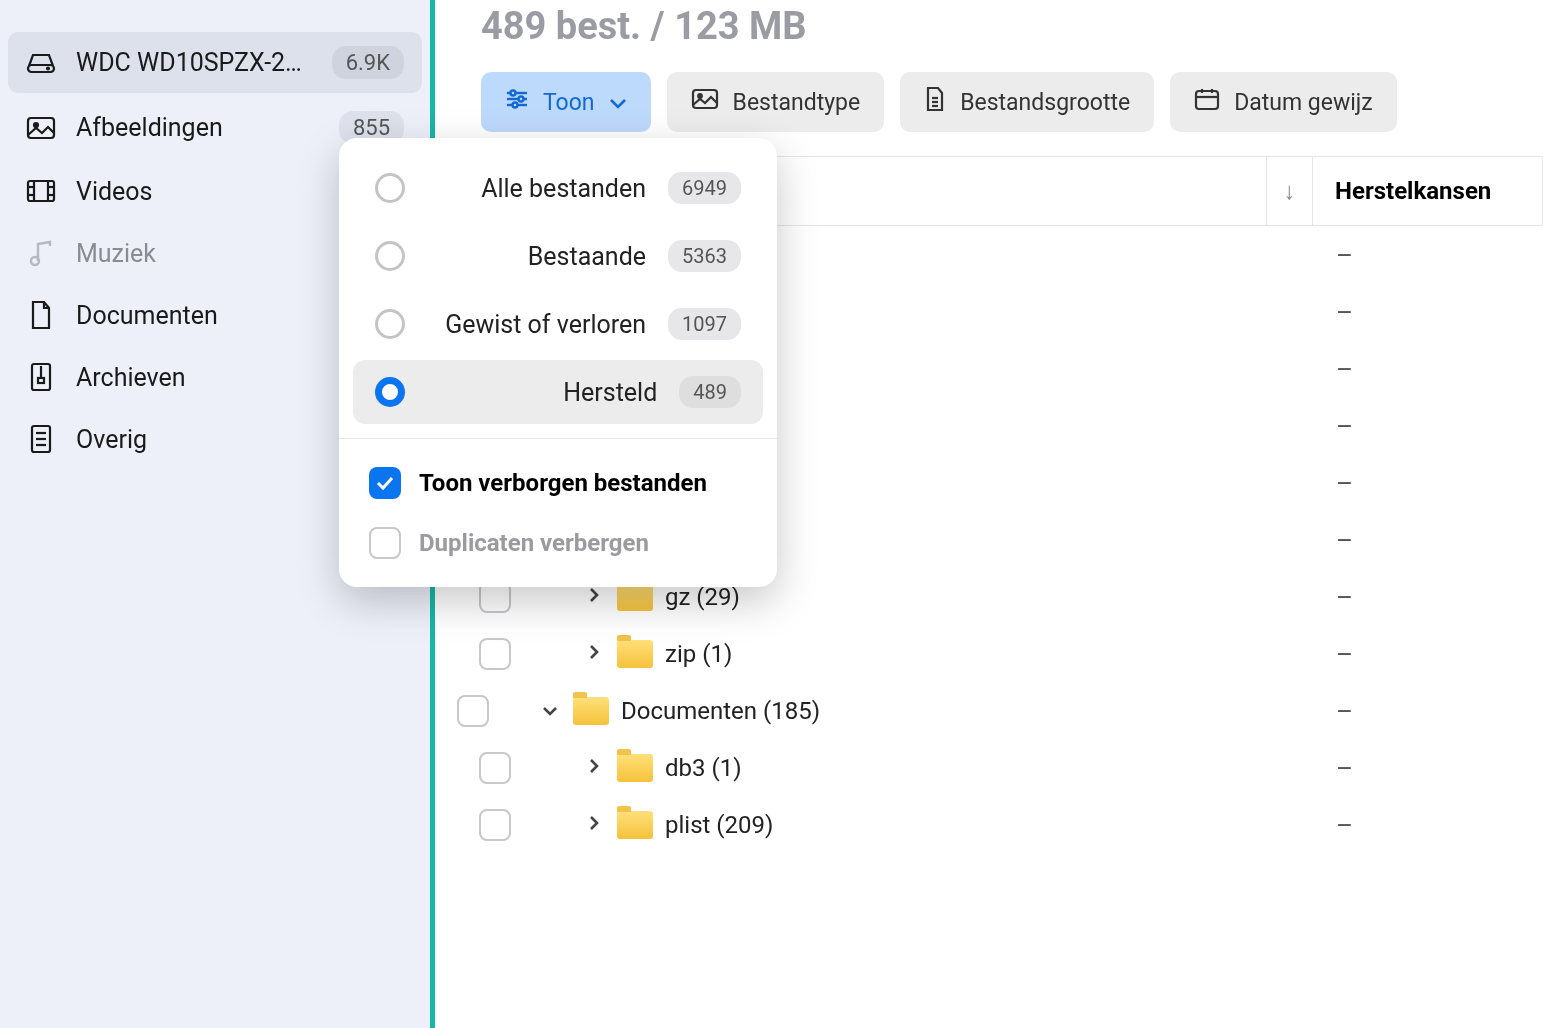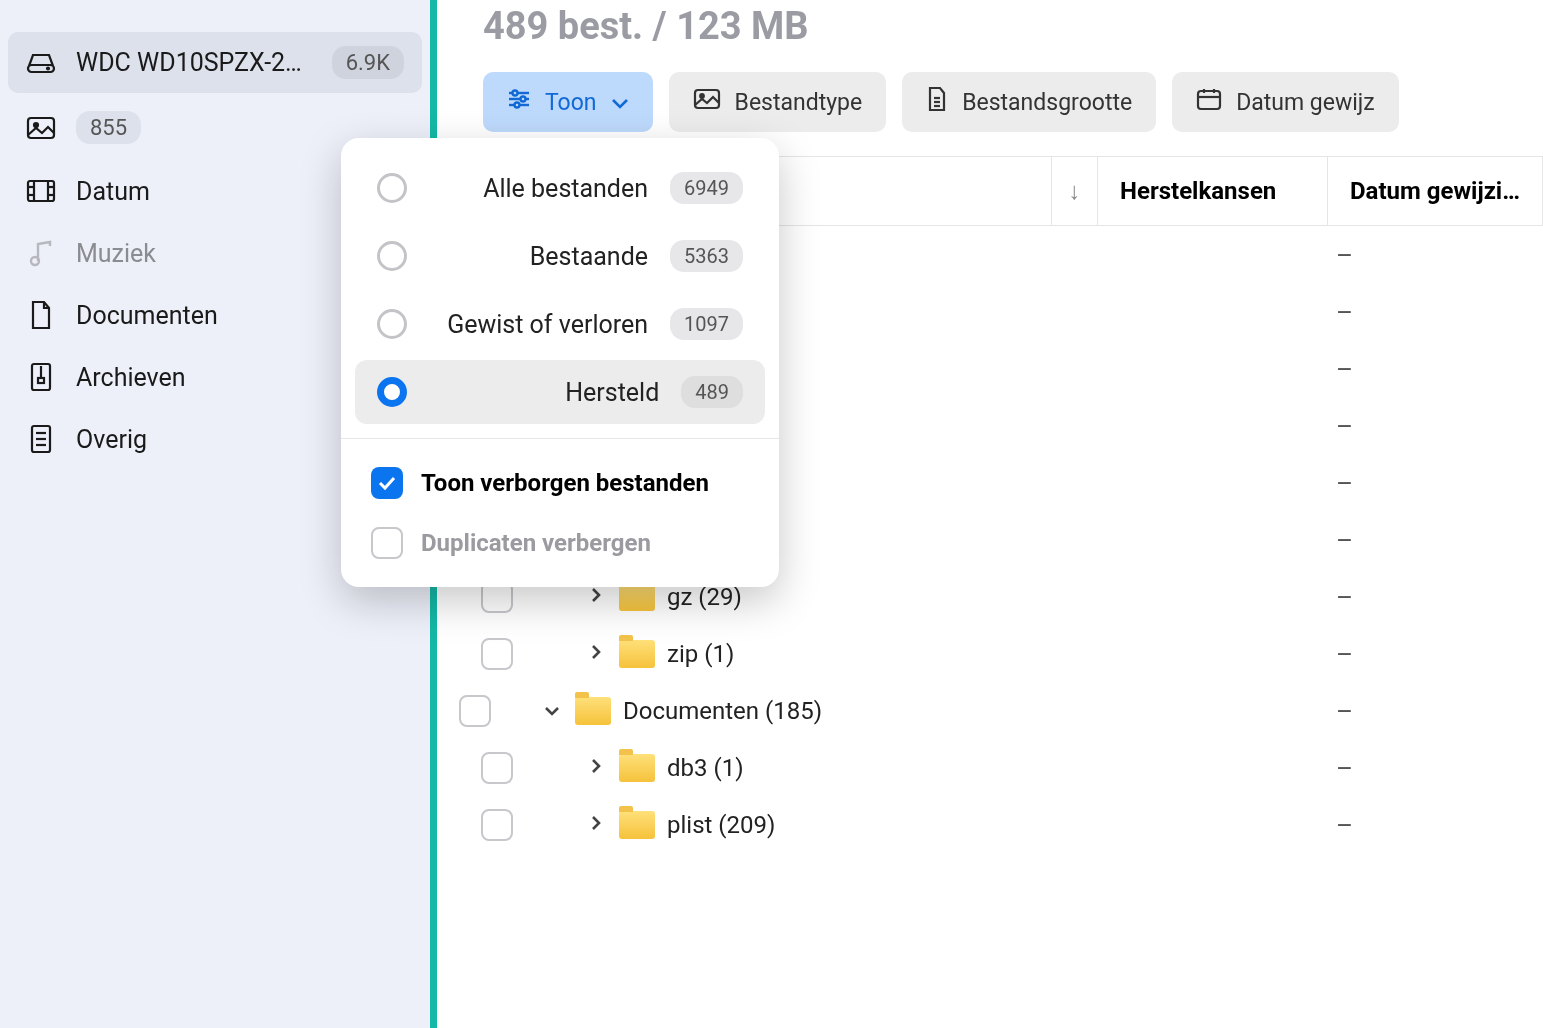--- a/index.html
+++ b/index.html
@@ -11,21 +11,21 @@
   .sidebar-item { display: flex; align-items: center; gap: 20px; padding: 14px 18px; margin: 4px 8px; border-radius: 10px; cursor: pointer; }
   .sidebar-item.active { background: #dde1ec; }
   .sidebar-item .icon { width: 30px; height: 30px; display:flex; align-items:center; justify-content:center; color:#1a1a1a; }
   .sidebar-item.muted .icon { color:#b7b7bd; }
   .sidebar-label { font-size: 25px; color:#1a1a1a; flex:1; white-space:nowrap; overflow:hidden; text-overflow:ellipsis; }
   .sidebar-item.muted .sidebar-label { color:#8b8b92; }
   .badge { background:#dde1ec; color:#555; font-size:22px; padding:4px 14px; border-radius:14px; }
   .sidebar-item.active .badge { background:#cfd3dd; }
   
   
-  .main { flex:1; background:#fff; position:relative; border-left:7px solid #14b8a6; }
+  .main { flex:1; background:#fff; position:relative; border-left:5px solid #14b8a6; }
   .heading { font-size:38px; font-weight:700; color:#9b9ba3; padding:4px 46px 0; }
   
   .filter-row { display:flex; gap:16px; padding:24px 46px 0; }
   .filter-btn { display:flex; align-items:center; gap:14px; padding:14px 24px; border-radius:10px; font-size:23px; cursor:pointer; }
   .filter-btn.primary { background:#bdd9fb; color:#1169d6; }
   .filter-btn.secondary { background:#ececec; color:#333; }
   .chev { display:inline-block; }
   
   
   .table-header { display:flex; margin-top:24px; border-top:1px solid #e5e5e5; border-bottom:1px solid #e5e5e5; }
@@ -83,35 +83,36 @@
       <span class="badge">6.9K</span>
     </div>
     <div class="sidebar-item">
       <span class="icon">
         <svg width="30" height="24" viewBox="0 0 30 24" fill="none" stroke="currentColor" stroke-width="2.2">
             <rect x="2" y="2" width="26" height="20" rx="3"></rect>
             <circle cx="10" cy="9" r="2" fill="currentColor"></circle>
             <path d="M2 19 L10 12 L16 17 L22 11 L28 17"></path>
           </svg>
       </span>
+      <span class="sidebar-label">Afbeeldingen</span>
       <span class="badge">855</span>
     </div>
     <div class="sidebar-item">
       <span class="icon">
         <svg width="30" height="24" viewBox="0 0 30 24" fill="none" stroke="currentColor" stroke-width="2.2">
             <rect x="2" y="2" width="26" height="20" rx="2"></rect>
             <line x1="8" y1="2" x2="8" y2="22"></line>
             <line x1="22" y1="2" x2="22" y2="22"></line>
             <line x1="2" y1="8" x2="8" y2="8"></line>
             <line x1="2" y1="16" x2="8" y2="16"></line>
             <line x1="22" y1="8" x2="28" y2="8"></line>
             <line x1="22" y1="16" x2="28" y2="16"></line>
           </svg>
       </span>
-      <span class="sidebar-label">Datum</span>
+      <span class="sidebar-label">Videos</span>
     </div>
     <div class="sidebar-item muted">
       <span class="icon">
         <svg width="26" height="28" viewBox="0 0 26 28" fill="none" stroke="currentColor" stroke-width="2.4">
             <path d="M10 22 V5 L22 3 V7"></path>
             <circle cx="7" cy="22" r="4"></circle>
           </svg>
       </span>
       <span class="sidebar-label">Muziek</span>
     </div>
@@ -200,21 +201,20 @@
             </svg>
         </span>
         <span>Datum gewijz</span>
       </div>
     </div>
 
     <div class="table-header">
       <div class="th col-spacer"></div>
       <div class="th col-arrow">↓</div>
       <div class="th col-recov">Herstelkansen</div>
-      <div class="th col-date">Datum gewijzi…</div>
     </div>
 
     <div class="rows" id="rows-container">
         <div class="row">
           <div style="display: flex; align-items: center; flex: 1 1 0%; min-width: 0px; padding-left: 0px;">
             <div class="cb"></div>
             <div class="indent-0"></div>
             <div class="caret"></div>
             <div class="folder"></div>
             <div class="name">(223)</div>

